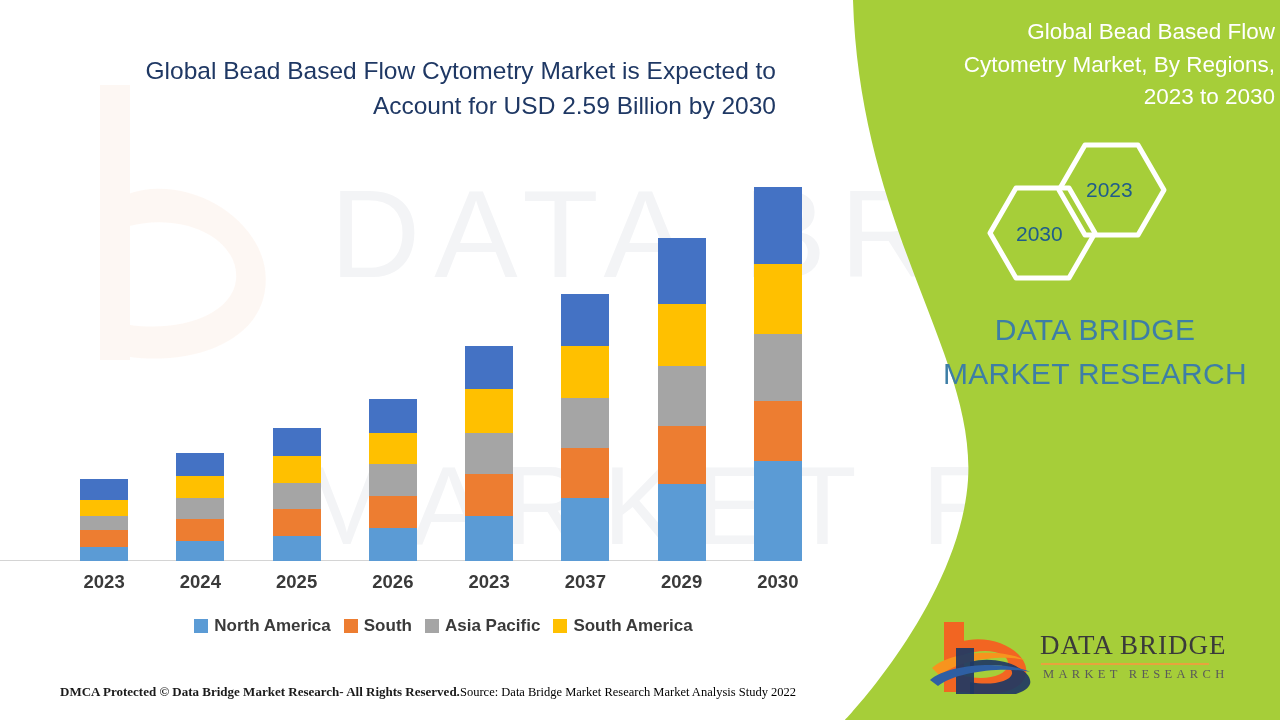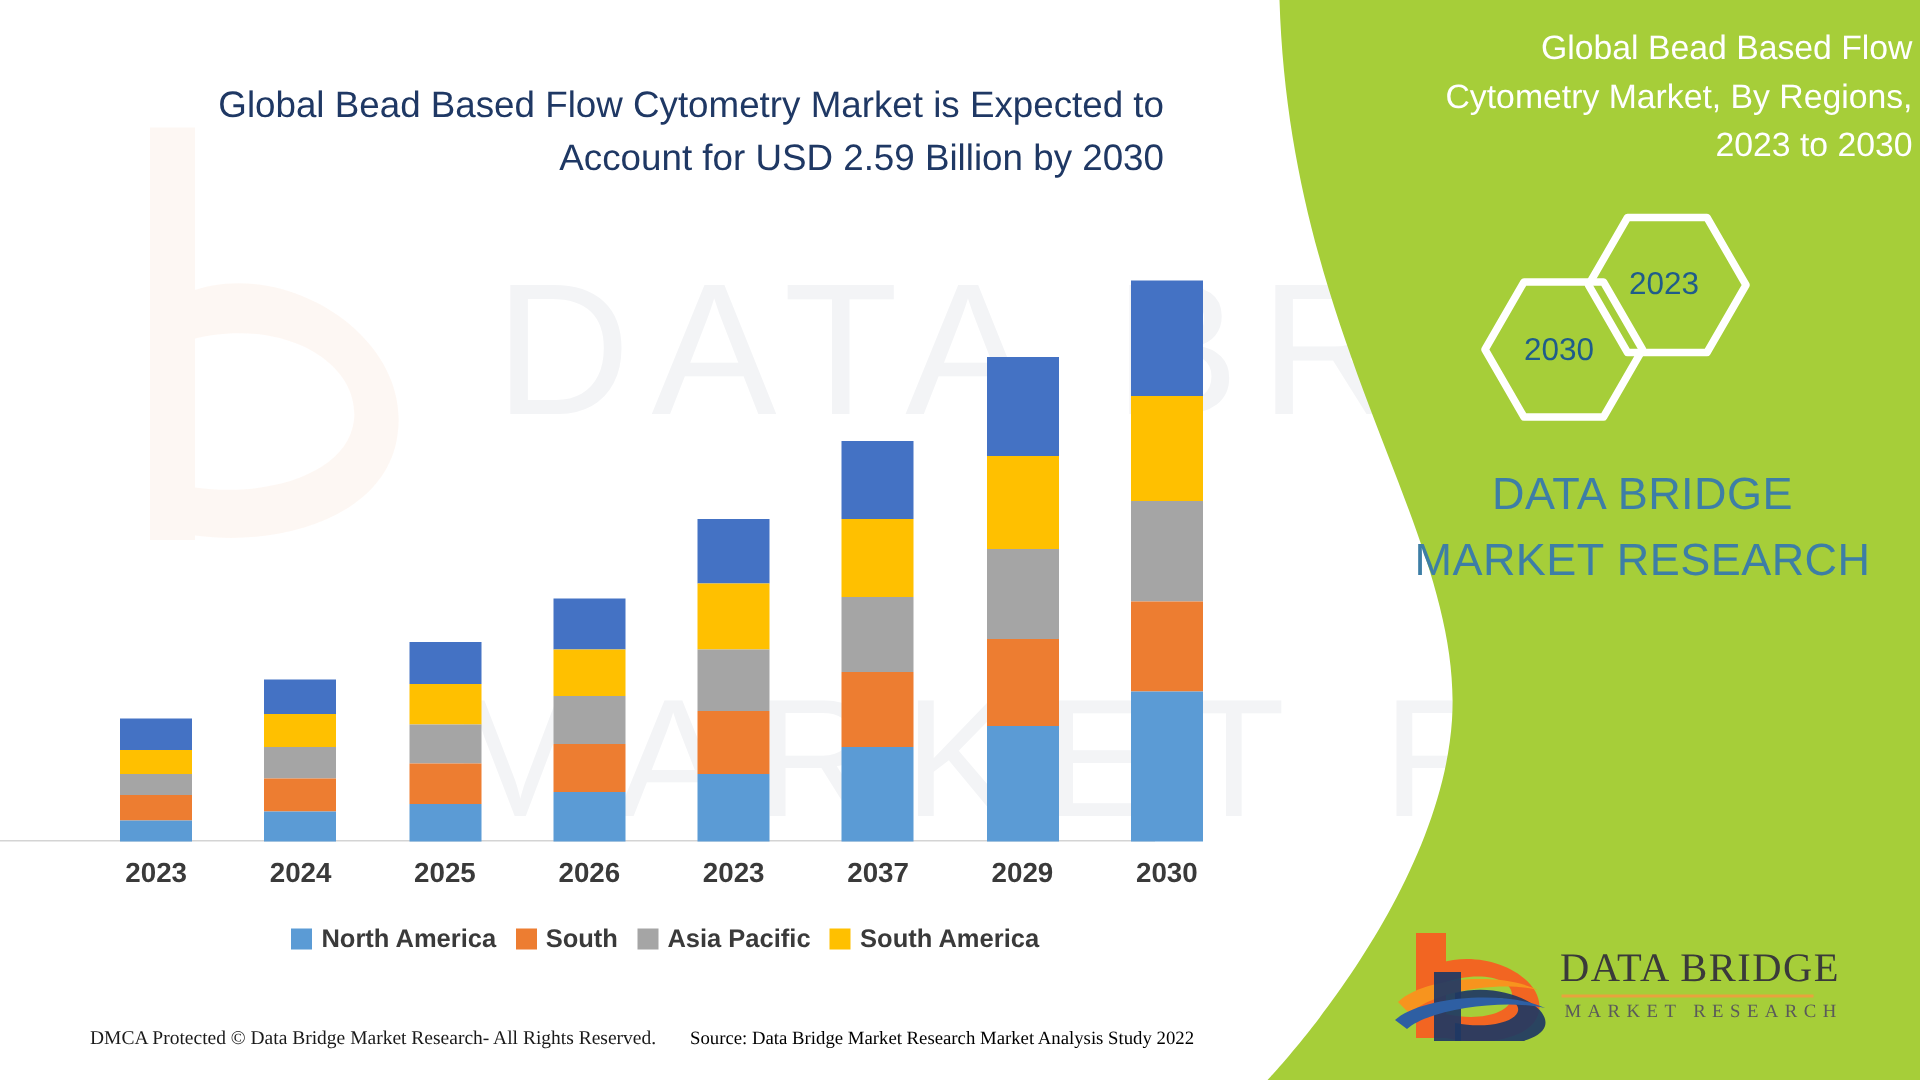--- a/index.html
+++ b/index.html
@@ -156,21 +156,21 @@
     top: 684px;
     width: 860px;
     height: 22px;
   }
   .footer-left {
     position: absolute;
     left: 60px;
     top: 0;
     font-family: "Liberation Serif", serif;
     font-size: 13px;
-    font-weight: normal;
+    font-weight: bold;
     color: #1a1a1a;
     white-space: nowrap;
   }
   .footer-right {
     position: absolute;
     left: 460px;
     top: 1px;
     font-family: "Liberation Serif", serif;
     font-size: 12.5px;
     color: #000000;

